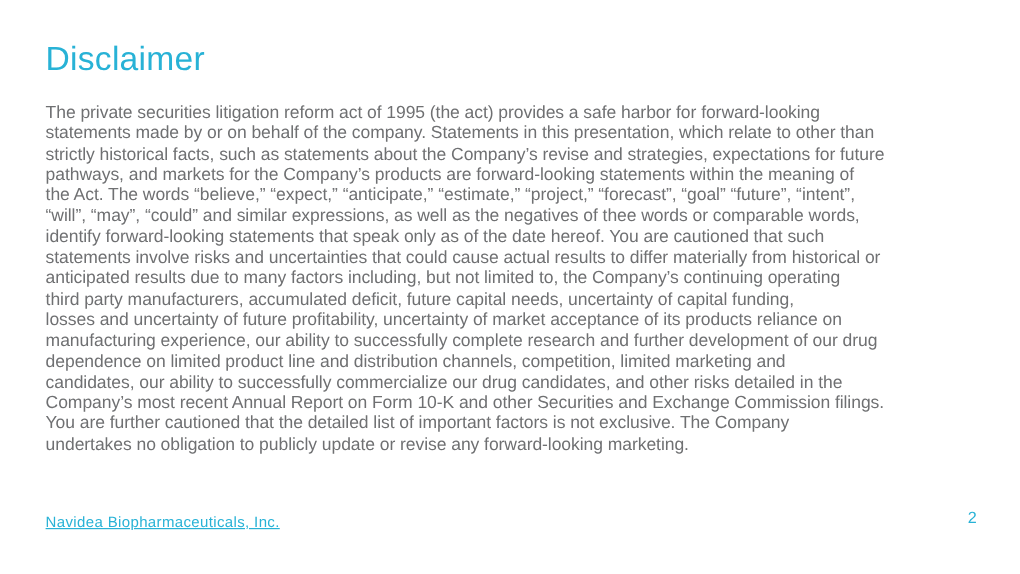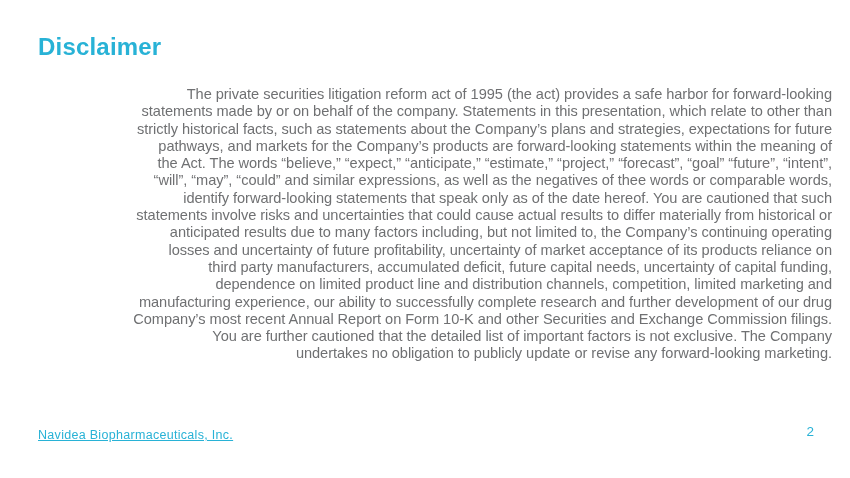--- a/index.html
+++ b/index.html
@@ -15,35 +15,34 @@
     position: relative;
     width: 850px;
     height: 478px;
     background: var(--bg, #ffffff);
   }
   .title {
     position: absolute;
     left: 38px;
     top: 33px;
     margin: 0;
-    font-size: 24px;
-    font-weight: 700;
+    font-size: 28px;
+    font-weight: 400;
     letter-spacing: 0.2px;
     color: var(--accent, #28b2d6);
   }
   .body-text {
     position: absolute;
     left: 38px;
     top: 86px;
     width: 794px;
     color: var(--body-text, #6f7072);
     font-size: 14.6px;
     line-height: 17.3px;
     letter-spacing: -0.05px;
-    text-align: right;
   }
   .body-text .line {
     white-space: nowrap;
   }
   .footer {
     position: absolute;
     left: 38px;
     top: 428px;
     font-size: 12.5px;
     letter-spacing: 0.3px;
@@ -60,31 +59,32 @@
 </style>
 </head>
 <body>
 
 <div class="slide">
   <h1 class="title">Disclaimer</h1>
 
   <div class="body-text">
     <div class="line">The private securities litigation reform act of 1995 (the act) provides a safe harbor for forward-looking</div>
     <div class="line">statements made by or on behalf of the company. Statements in this presentation, which relate to other than</div>
-    <div class="line">strictly historical facts, such as statements about the Company’s plans and strategies, expectations for future</div>
+    <div class="line">strictly historical facts, such as statements about the Company’s revise and strategies, expectations for future</div>
     <div class="line">pathways, and markets for the Company’s products are forward-looking statements within the meaning of</div>
     <div class="line">the Act. The words “believe,” “expect,” “anticipate,” “estimate,” “project,” “forecast”, “goal” “future”, “intent”,</div>
     <div class="line">“will”, “may”, “could” and similar expressions, as well as the negatives of thee words or comparable words,</div>
     <div class="line">identify forward-looking statements that speak only as of the date hereof. You are cautioned that such</div>
     <div class="line">statements involve risks and uncertainties that could cause actual results to differ materially from historical or</div>
     <div class="line">anticipated results due to many factors including, but not limited to, the Company’s continuing operating</div>
+    <div class="line">third party manufacturers, accumulated deficit, future capital needs, uncertainty of capital funding,</div>
     <div class="line">losses and uncertainty of future profitability, uncertainty of market acceptance of its products reliance on</div>
-    <div class="line">third party manufacturers, accumulated deficit, future capital needs, uncertainty of capital funding,</div>
+    <div class="line">manufacturing experience, our ability to successfully complete research and further development of our drug</div>
     <div class="line">dependence on limited product line and distribution channels, competition, limited marketing and</div>
-    <div class="line">manufacturing experience, our ability to successfully complete research and further development of our drug</div>
+    <div class="line">candidates, our ability to successfully commercialize our drug candidates, and other risks detailed in the</div>
     <div class="line">Company’s most recent Annual Report on Form 10-K and other Securities and Exchange Commission filings.</div>
     <div class="line">You are further cautioned that the detailed list of important factors is not exclusive. The Company</div>
     <div class="line">undertakes no obligation to publicly update or revise any forward-looking marketing.</div>
   </div>
 
   <div class="footer">Navidea Biopharmaceuticals, Inc.</div>
   <div class="page-number">2</div>
 </div>
 
 </body></html>

